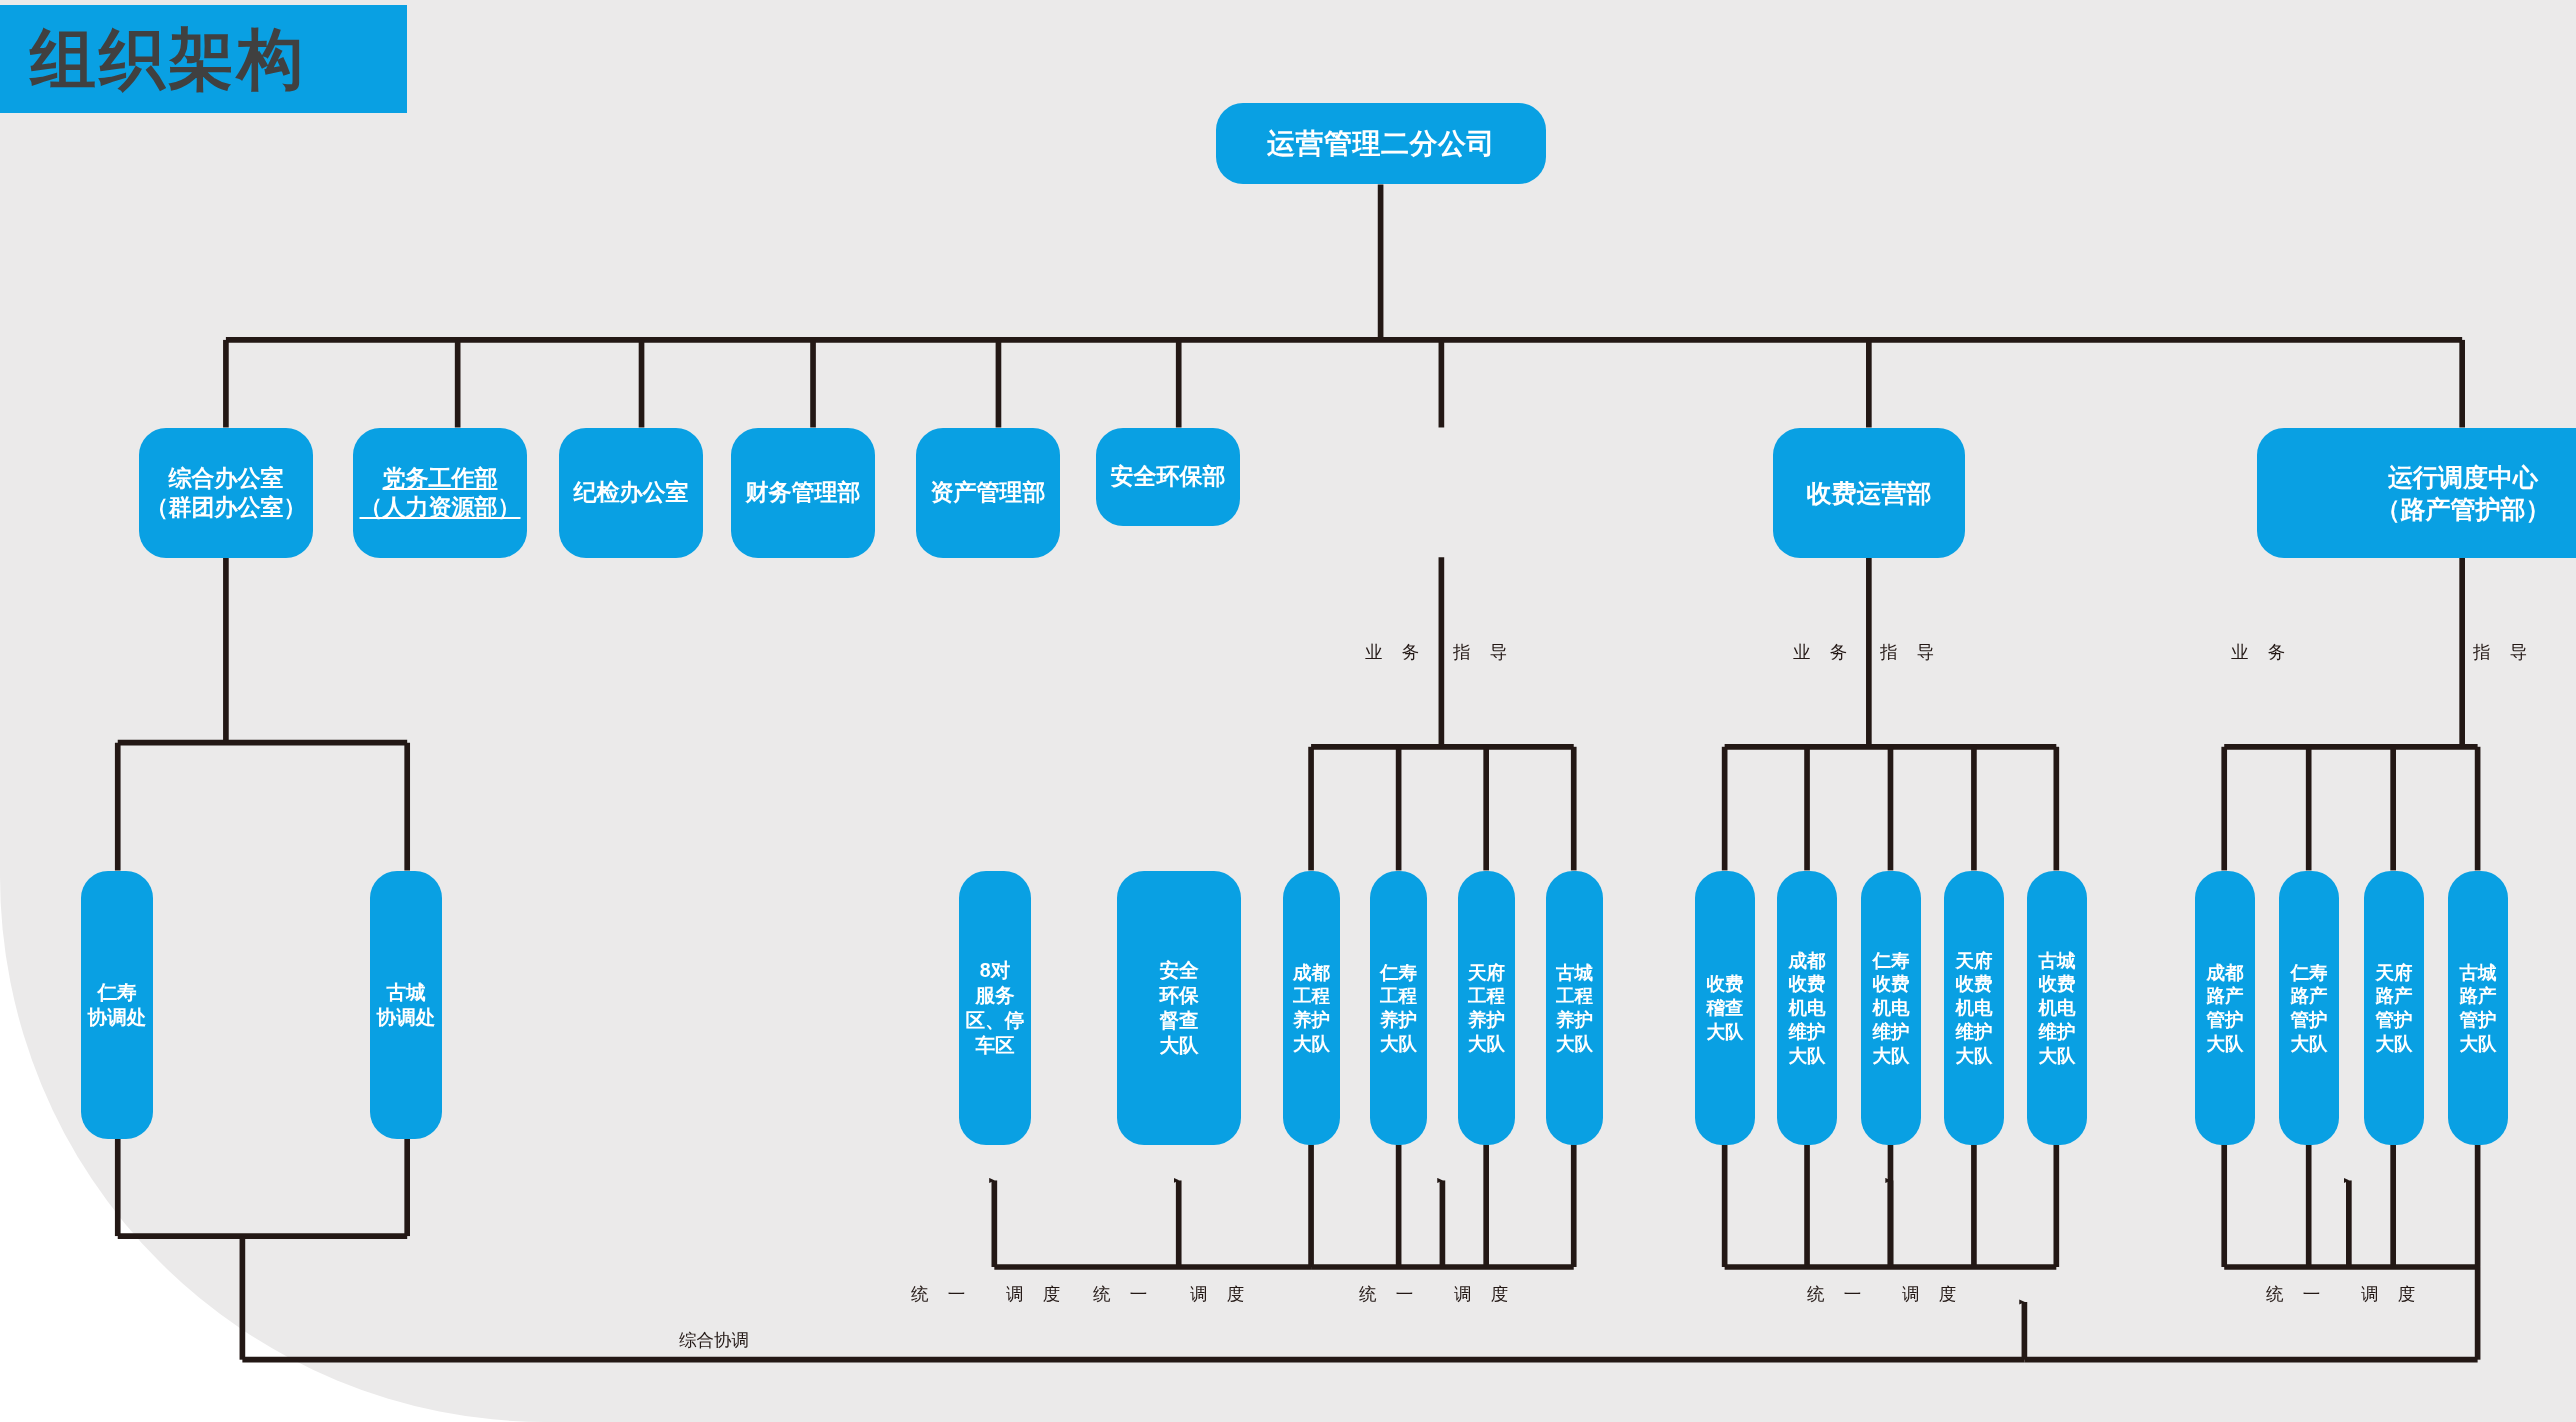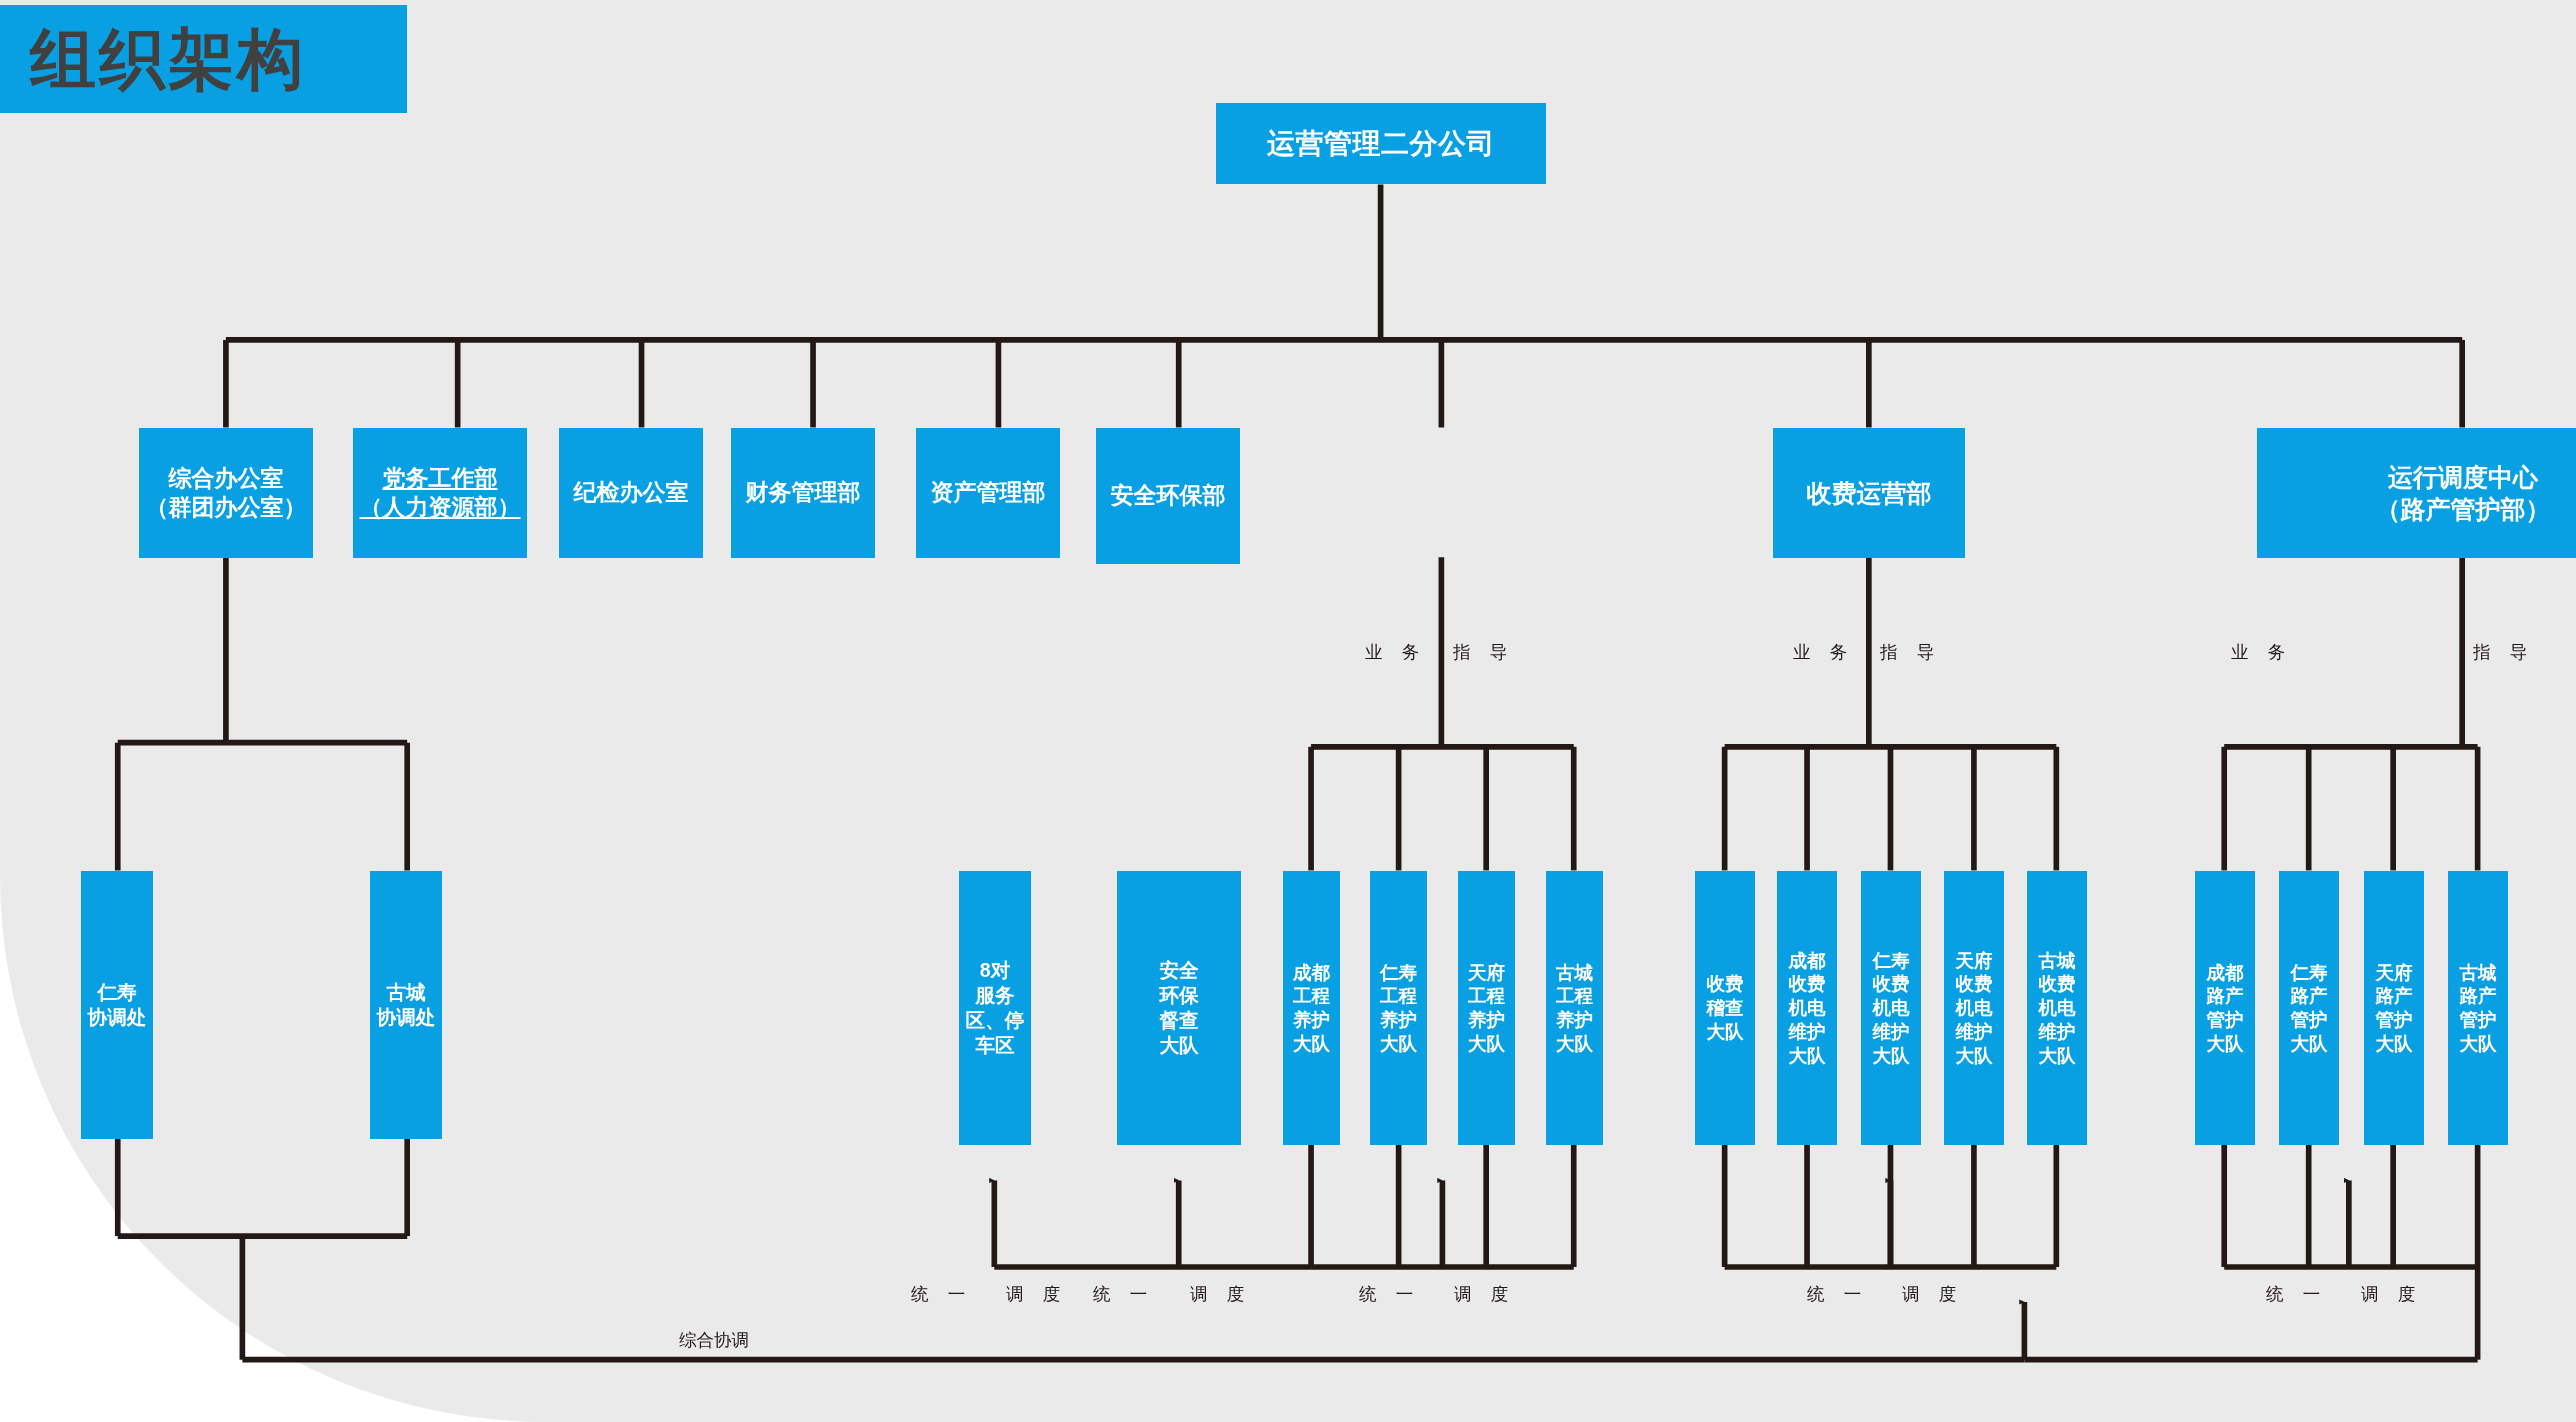--- a/index.html
+++ b/index.html
@@ -33,20 +33,21 @@
     position:absolute;
     background:#09a0e3;
     color:#ffffff;
     font-weight:bold;
     display:flex;align-items:center;justify-content:center;
     text-align:center;
     box-sizing:border-box;
     line-height:1.28;
     white-space:pre-line;
     padding:2.1px;
+    border-radius:27px;
   }
   .node.root{font-size:28px;letter-spacing:0.5px;}
   .node.dept{font-size:23px;}
   .node.dept-wide{font-size:25px;}
   .node.unit{font-size:19.6px;}
   .node.unit-narrow{font-size:18.5px;}
 
   .wire-label{
     position:absolute;
     color:#231815;
@@ -155,21 +156,21 @@
 
   <div class="node root" style="left:1216px;top:103px;width:330px;height:81px;">运营管理二分公司</div>
 
   <div class="node dept" style="left:139px;top:428px;width:174px;height:130px;">综合办公室
 （群团办公室）</div>
   <div class="node dept" style="left:353px;top:428px;width:174px;height:130px;text-decoration:underline;">党务工作部
 （人力资源部）</div>
   <div class="node dept" style="left:559px;top:428px;width:144px;height:130px;">纪检办公室</div>
   <div class="node dept" style="left:731px;top:428px;width:144px;height:130px;">财务管理部</div>
   <div class="node dept" style="left:916px;top:428px;width:144px;height:130px;">资产管理部</div>
-  <div class="node dept" style="left:1096px;top:428px;width:144px;height:136px;">安全环保部</div>
+  <div class="node dept" style="left:1096px;top:428px;width:144px;height:98px;">安全环保部</div>
   <div class="node dept-wide" style="left:1773px;top:428px;width:192px;height:130px;">收费运营部</div>
   <div class="node dept-wide" style="left:2257px;top:428px;width:412px;height:130px;">运行调度中心
 （路产管护部）</div>
 
   <div class="node unit" style="left:81px;top:871px;width:72px;height:268px;">仁寿
 协调处</div>
   <div class="node unit" style="left:370px;top:871px;width:72px;height:268px;">古城
 协调处</div>
 
   <div class="node unit" style="left:959px;top:871px;width:72px;height:274px;">8对

